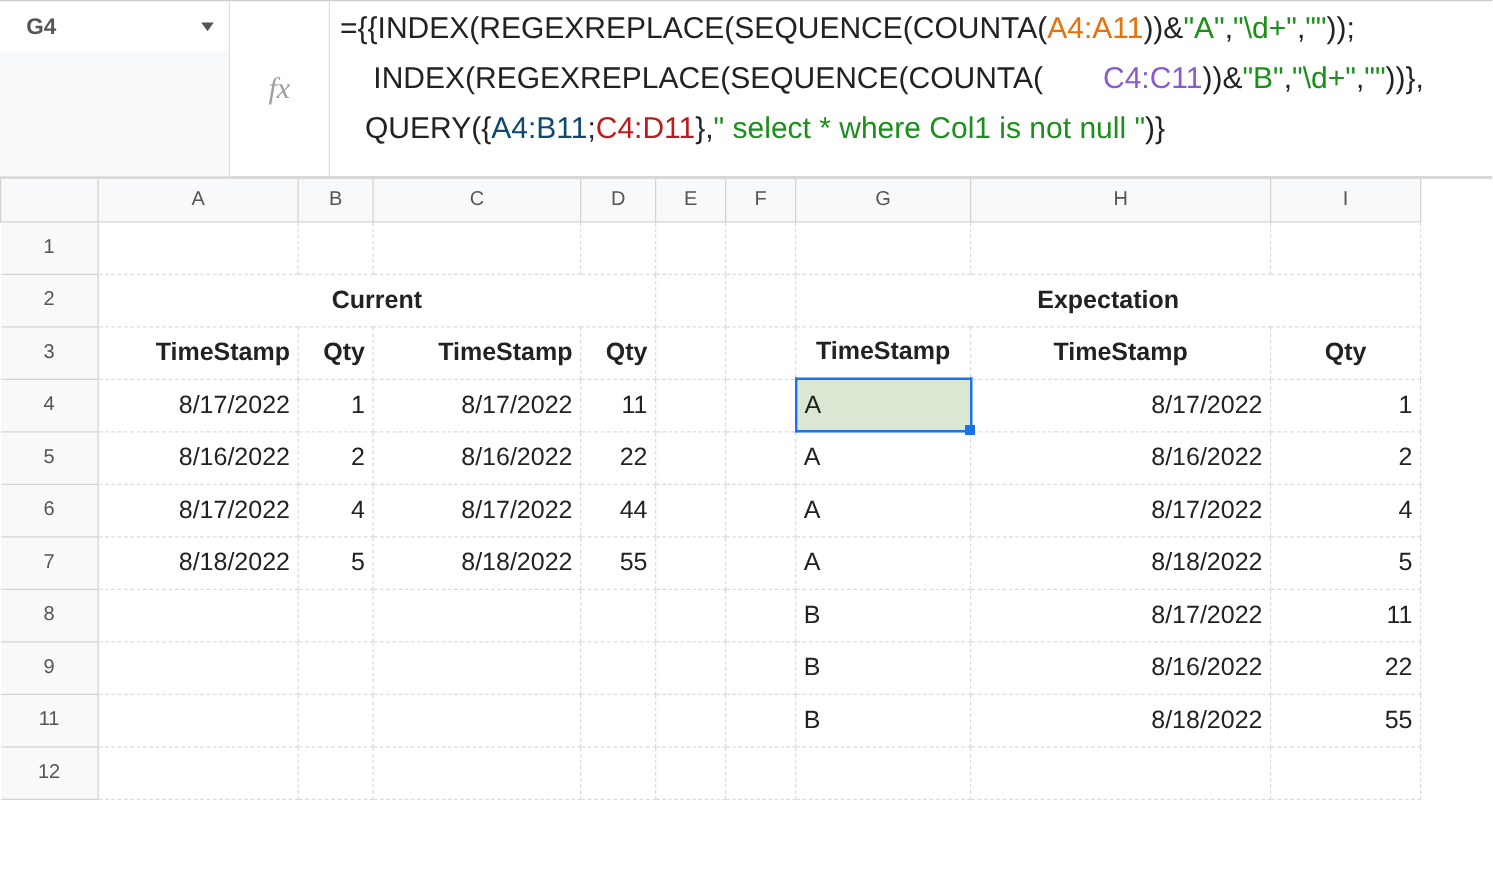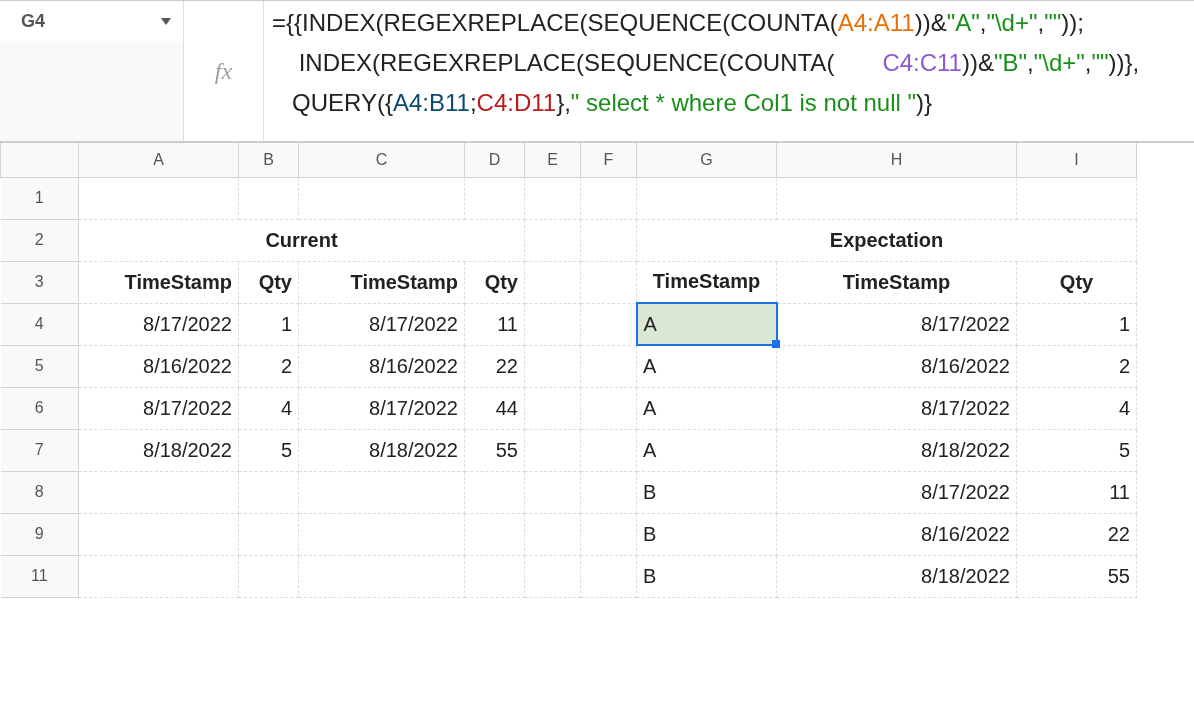--- a/index.html
+++ b/index.html
@@ -326,17 +326,29 @@
             <td></td>
             <td></td>
             <td></td>
             <td></td>
             <td></td>
             <td></td>
             <td class="left">B</td>
             <td>8/18/2022</td>
             <td>55</td>
           </tr>
+          <tr>
+            <th class="rowhead">12</th>
+            <td></td>
+            <td></td>
+            <td></td>
+            <td></td>
+            <td></td>
+            <td></td>
+            <td></td>
+            <td></td>
+            <td></td>
+          </tr>
         </tbody>
       </table>
   </div>
 
 </div>
 
 </body></html>

